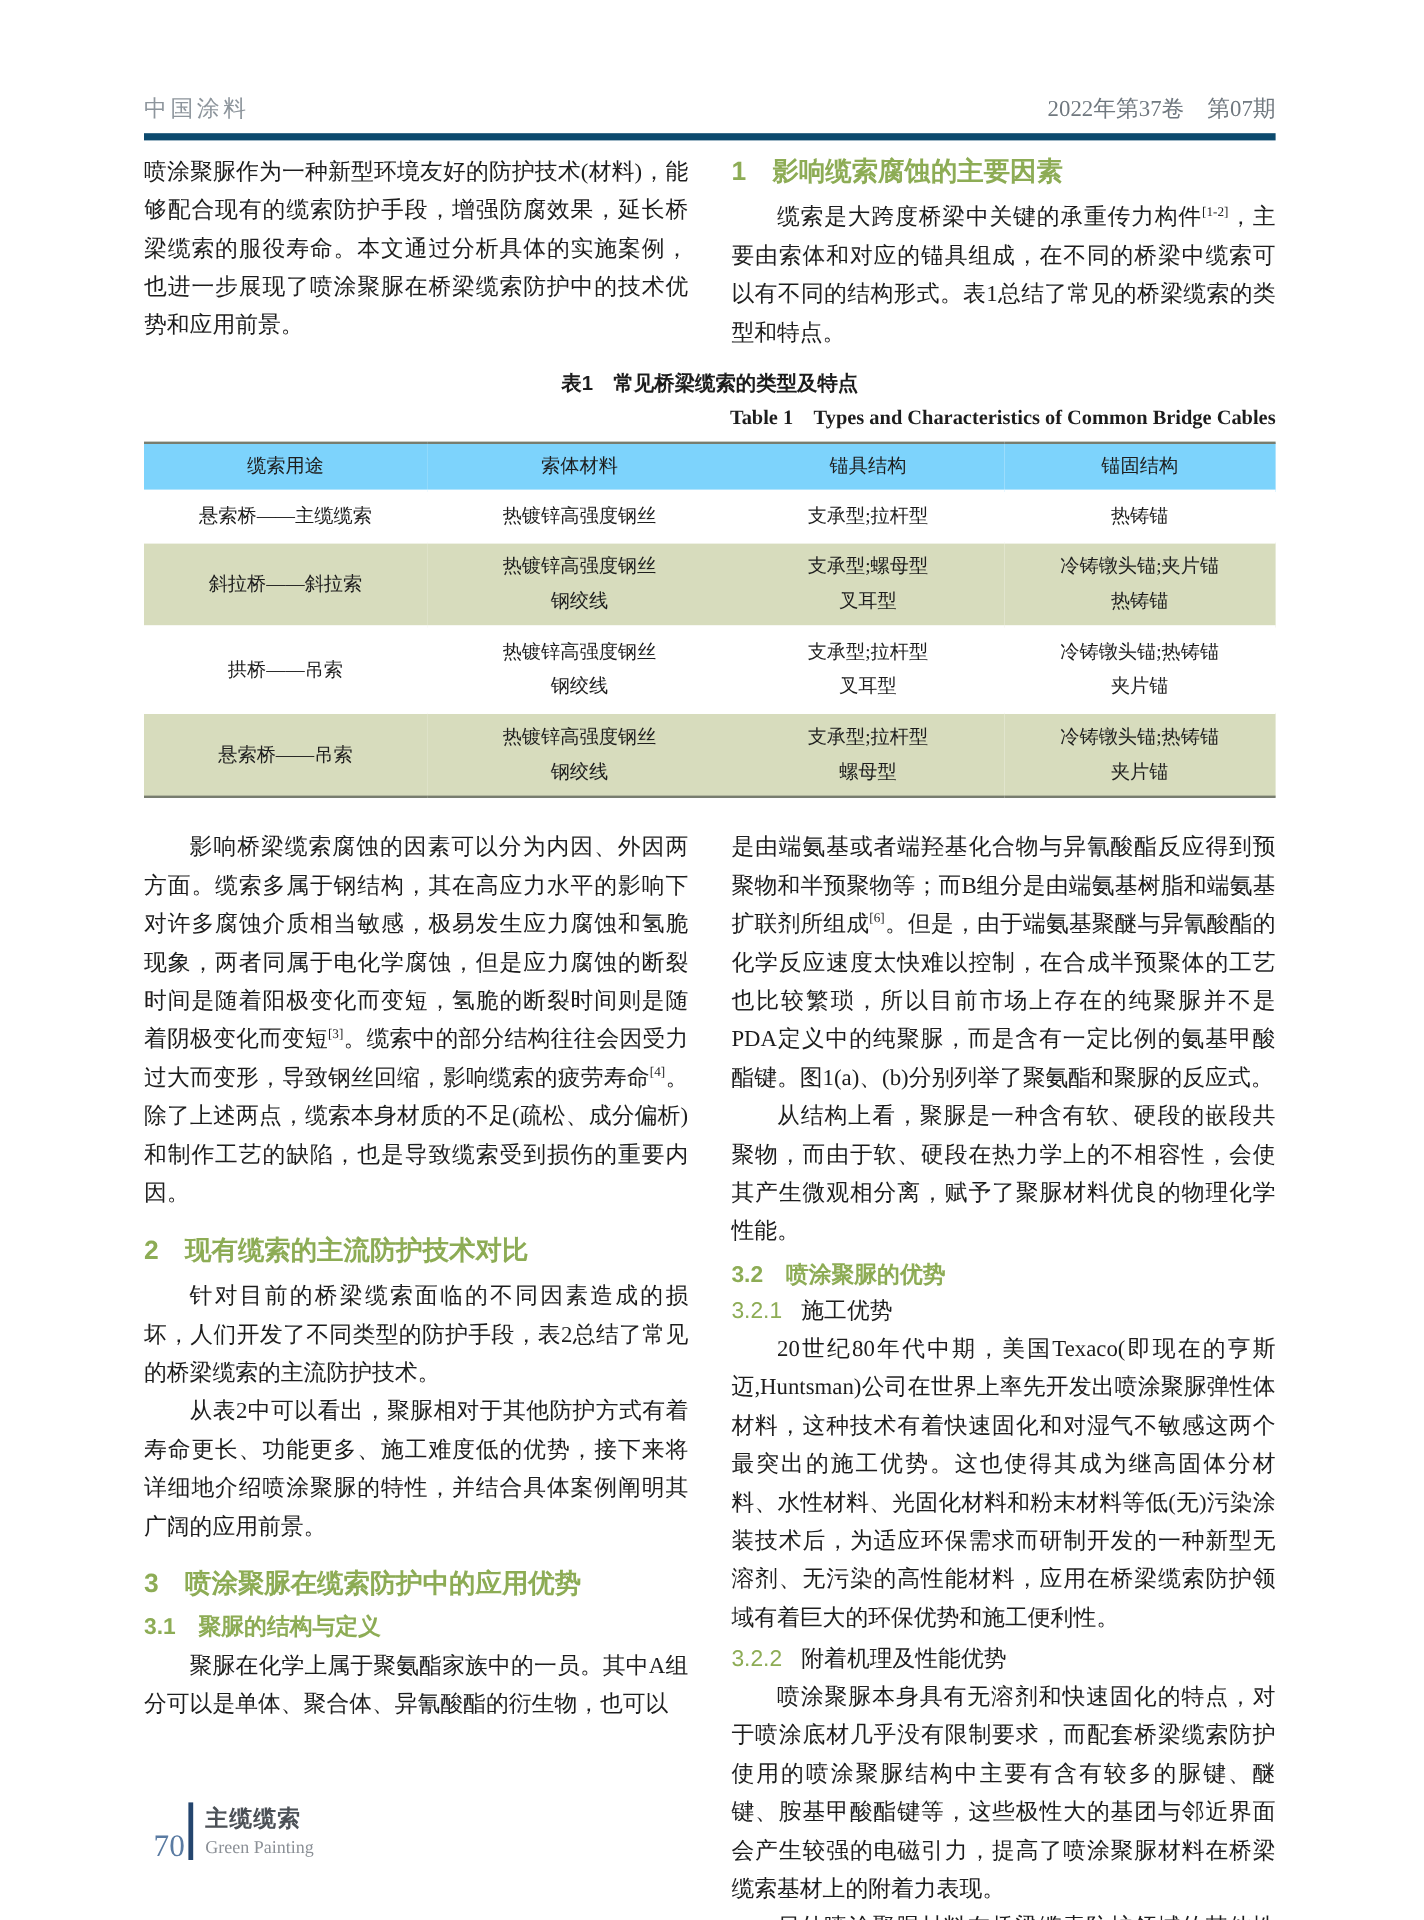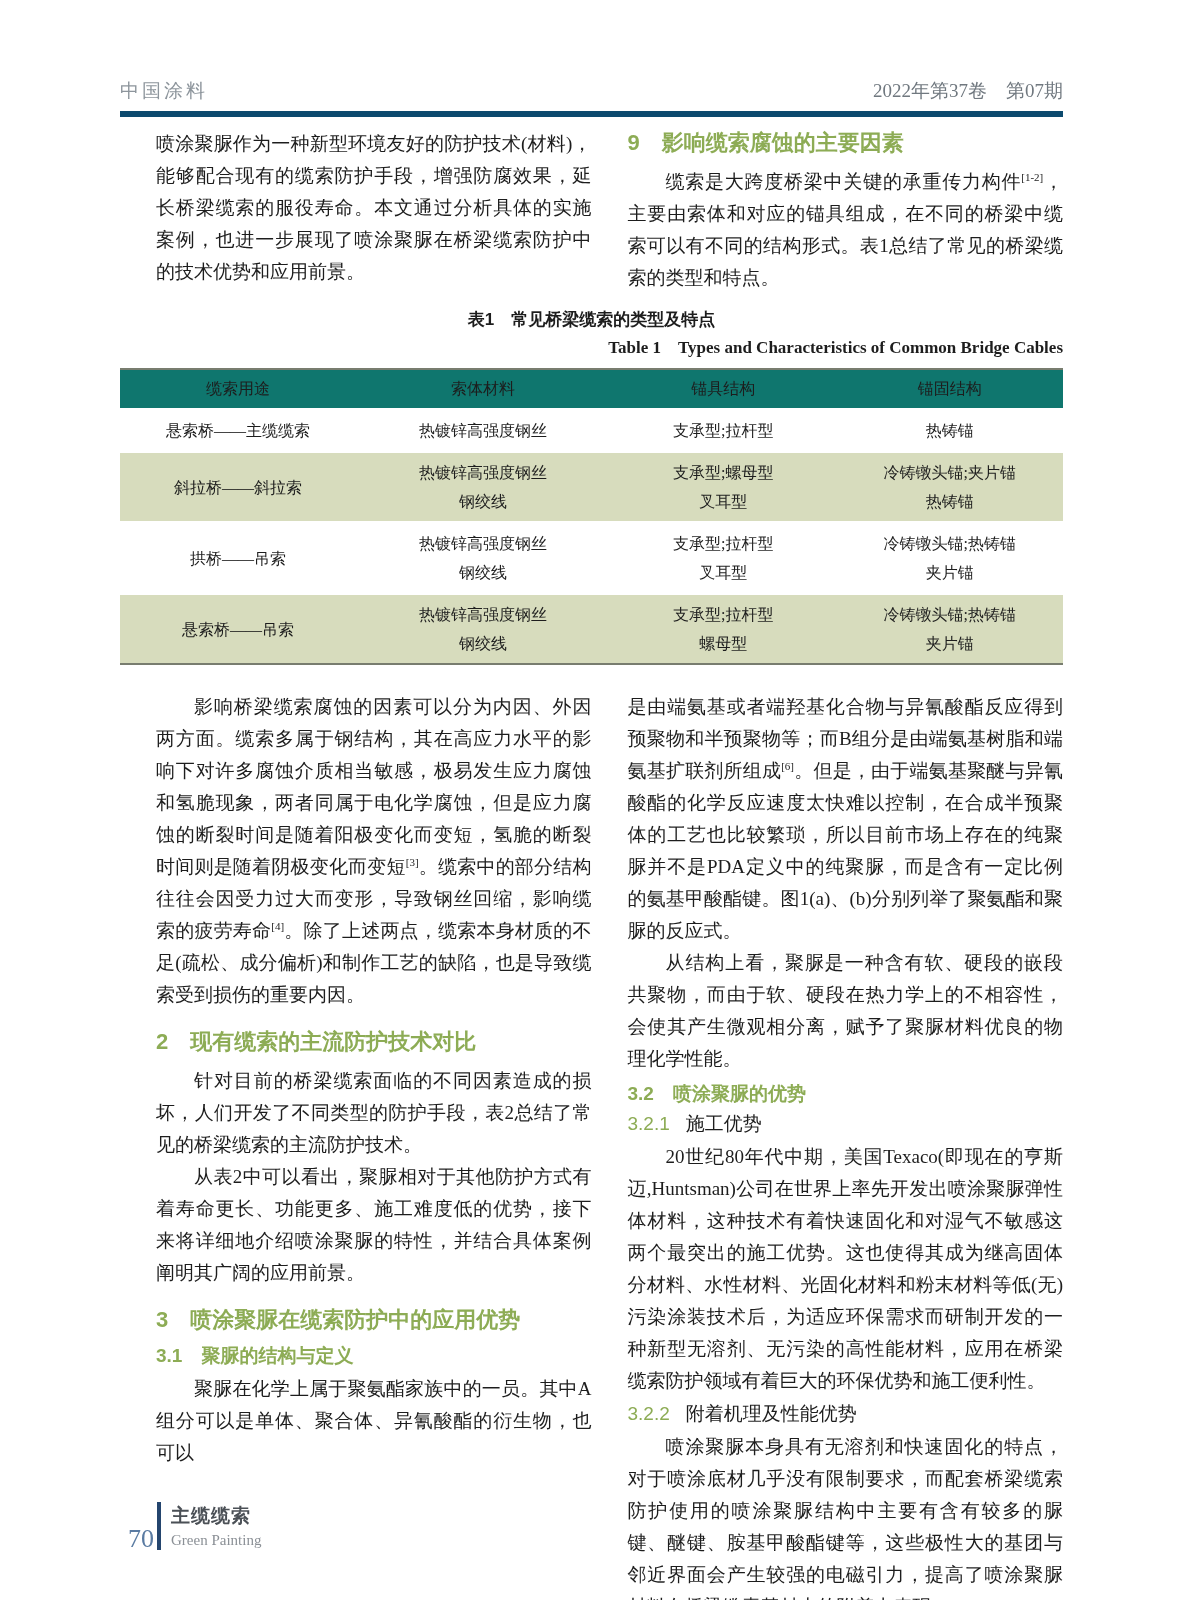--- a/index.html
+++ b/index.html
@@ -11,21 +11,21 @@
   
   .page-header{
     position:absolute;top:78px;left:120px;right:124px;
     display:flex;justify-content:space-between;align-items:flex-end;
     padding-bottom:7px;border-bottom:6px solid #0c4a6e;
   }
   .journal-name{font-size:19px;color:#8d959c;letter-spacing:3px;}
   .issue-info{font-size:19px;color:#70787f;}
   
   .content{position:absolute;top:128px;left:120px;right:124px;}
-  .cols{display:flex;gap:36px;margin-left:36px;}
+  .cols{display:flex;gap:36px;}
   .col{flex:1;min-width:0;text-align:justify;}
   .body-p{font-size:19px;line-height:32px;margin:0;text-indent:2em;}
   .body-p.noindent{text-indent:0;}
   sup{font-size:11px;line-height:0;vertical-align:super;}
   .sec-h{
     font-family:"Liberation Sans","DejaVu Sans",sans-serif;
     font-weight:bold;color:#8dac55;font-size:22px;
     margin:16px 0 8px;text-align:left;
   }
   .sec-h.first{margin-top:0;}
@@ -44,21 +44,21 @@
     font-family:"Liberation Sans","DejaVu Sans",sans-serif;
     font-weight:bold;font-size:17px;text-align:center;
   }
   .tbl-title-en{font-weight:bold;font-size:17px;text-align:right;margin-top:5px;}
   table.cable{
     width:100%;border-collapse:collapse;margin-top:9px;
     font-size:16px;table-layout:fixed;
     border-top:2px solid #787d6f;border-bottom:2px solid #787d6f;
   }
   table.cable th{
-    background:#0f766e;font-weight:normal;padding:7px 2px;line-height:24px;
+    background:#7dd3fc;font-weight:normal;padding:7px 2px;line-height:24px;
     text-align:center;vertical-align:middle;
   }
   table.cable td{
     padding:5px 2px;border-top:3px solid #ffffff;
     text-align:center;vertical-align:middle;
   }
   table.cable tr.stripe td{background:#d7dcbd;}
   .cell-line{line-height:29px;}
   .w-use{width:25%;} .w-mat{width:27%;} .w-anc{width:24%;} .w-fix{width:24%;}
   
@@ -81,21 +81,21 @@
     <span class="issue-info">2022年第37卷　第07期</span>
   </header>
 
   <div class="content">
 
     <div class="cols">
       <div class="col">
         <p class="body-p noindent">喷涂聚脲作为一种新型环境友好的防护技术(材料)，能够配合现有的缆索防护手段，增强防腐效果，延长桥梁缆索的服役寿命。本文通过分析具体的实施案例，也进一步展现了喷涂聚脲在桥梁缆索防护中的技术优势和应用前景。</p>
       </div>
       <div class="col">
-        <h2 class="sec-h first">9　影响缆索腐蚀的主要因素</h2>
+        <h2 class="sec-h first">1　影响缆索腐蚀的主要因素</h2>
         <p class="body-p">缆索是大跨度桥梁中关键的承重传力构件<sup>[1-2]</sup>，主要由索体和对应的锚具组成，在不同的桥梁中缆索可以有不同的结构形式。表1总结了常见的桥梁缆索的类型和特点。</p>
       </div>
     </div>
 
     <div class="table-block">
       <div class="tbl-title-cn">表1　常见桥梁缆索的类型及特点</div>
       <div class="tbl-title-en">Table 1　Types and Characteristics of Common Bridge Cables</div>
       <table class="cable">
         <thead>
           <tr>

